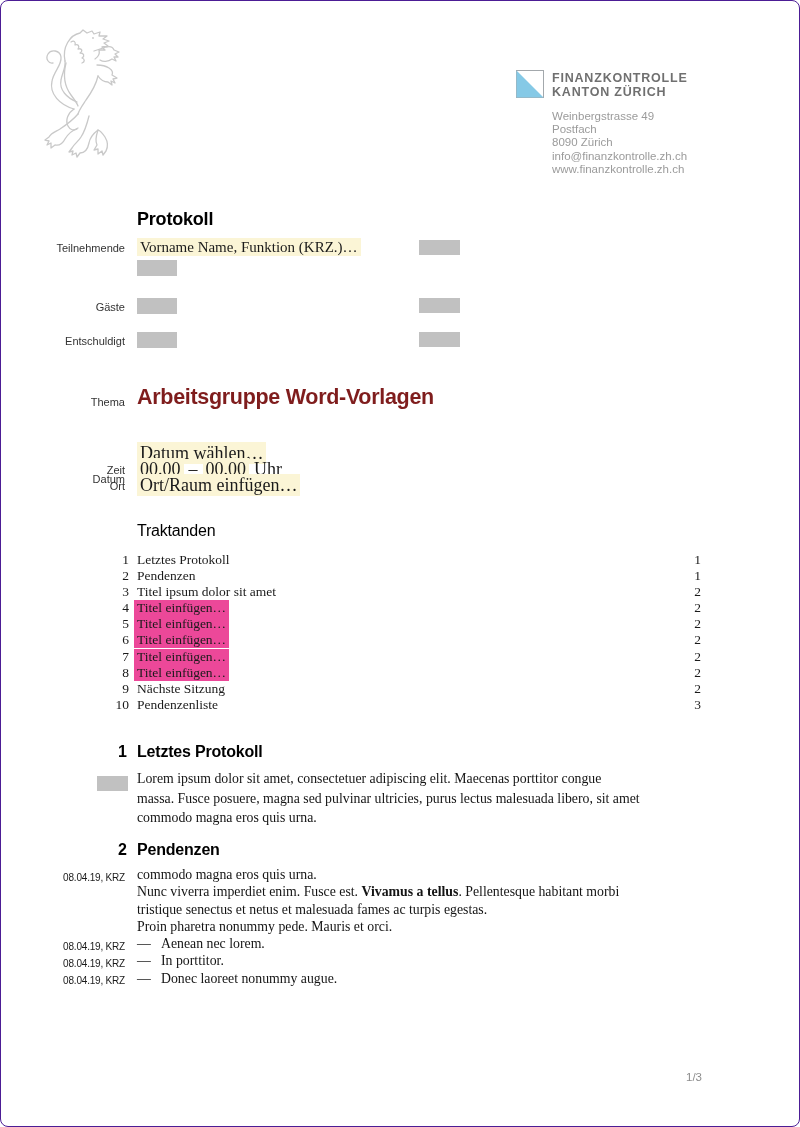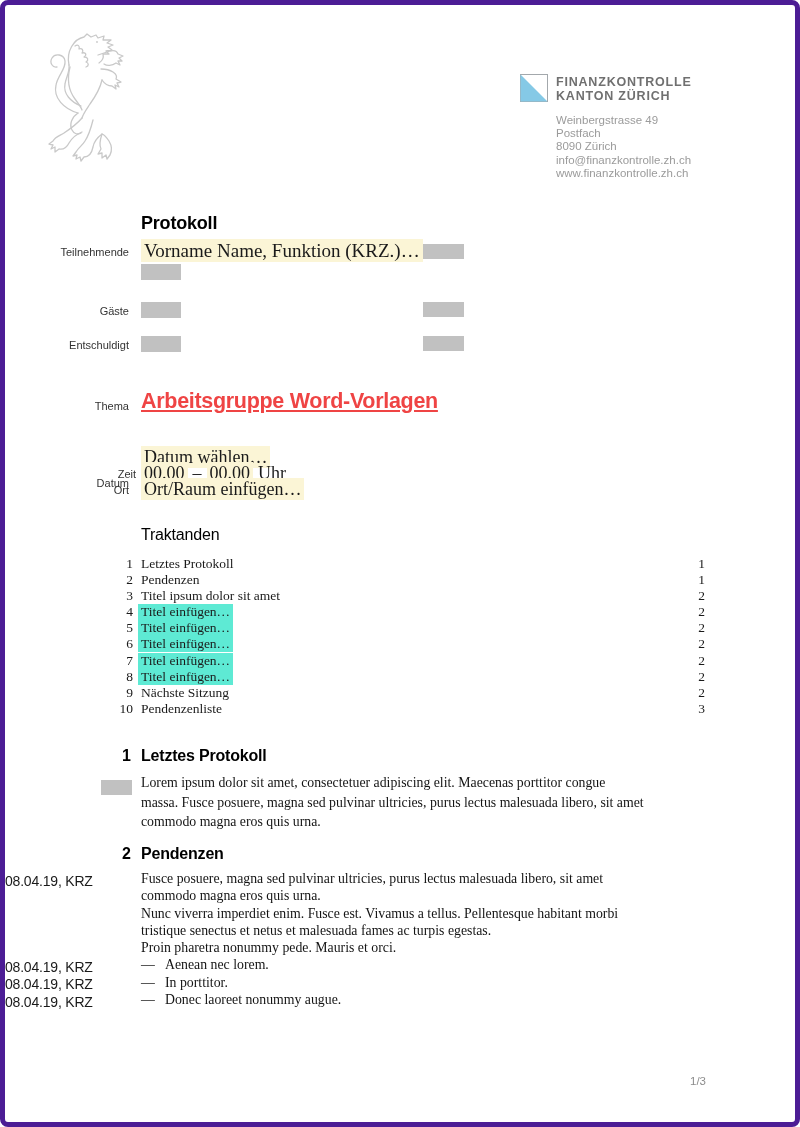--- a/index.html
+++ b/index.html
@@ -2,72 +2,72 @@
 <html><head>
 <meta charset="utf-8">
 <title>Protokoll</title>
 <style>
   html,body{margin:0;padding:0;background:#ffffff;}
   .page{
     position:relative;
     width:800px;height:1127px;
     box-sizing:border-box;
     background:#ffffff;
-    border:5px solid #4c1d95;
+    border:1px solid #4c1d95;
     border-radius:8px;
     overflow:hidden;
     font-family:"Liberation Sans", sans-serif;
     color:#111;
   }
   .serif{font-family:"Liberation Serif", serif;}
   .nowrap{white-space:nowrap;}
 
   
   .crest{position:absolute;left:36px;top:28px;}
   .flag{position:absolute;left:515px;top:69px;}
   .orgname{position:absolute;left:551px;top:70px;font-weight:bold;font-size:12.5px;
            line-height:14px;letter-spacing:0.8px;color:#707070;}
   .address{position:absolute;left:551px;top:109px;font-size:11.5px;line-height:13.2px;color:#9b9b9b;}
 
   
   .lbl{position:absolute;left:0;width:124px;text-align:right;font-size:11px;color:#333;}
 
   
   .h-protokoll{position:absolute;left:136px;top:208px;font-weight:bold;font-size:18px;letter-spacing:-0.2px;color:#000;}
-  .h-thema{position:absolute;left:136px;top:384px;font-weight:bold;font-size:21.5px;letter-spacing:-0.3px;color:#ef4444;text-decoration:underline;}
+  .h-thema{position:absolute;left:136px;top:384px;font-weight:bold;font-size:21.5px;letter-spacing:-0.3px;color:#7f1d1d;}
   .h-sub{position:absolute;font-weight:normal;font-size:16px;letter-spacing:-0.2px;color:#000;}
   .sec-no{position:absolute;left:100px;width:26px;text-align:right;font-weight:bold;font-size:16px;color:#000;}
   .sec-title{position:absolute;left:136px;font-weight:bold;font-size:16px;letter-spacing:-0.2px;color:#000;}
 
   
   .hl{background:#fbf5d6;padding:1px 3px;}
   .box{position:absolute;background:#c1c1c1;}
-  .val{position:absolute;left:136px;font-size:19px;line-height:18px;color:#1a1a1a;}
+  .val{position:absolute;left:136px;font-size:15px;line-height:18px;color:#1a1a1a;}
 
   
   .meta-val{position:absolute;left:136px;font-size:18px;line-height:16px;color:#1a1a1a;}
   .zeit-sep{margin:0 5px;}
   .zeit-suffix{margin-left:5px;}
 
   
   .toc{position:absolute;left:0;top:551px;width:720px;}
   .toc-row{position:relative;height:16.1px;font-size:13.5px;color:#1a1a1a;}
   .toc-no{position:absolute;left:102px;width:26px;text-align:right;}
   .toc-title{position:absolute;left:136px;}
   .toc-page{position:absolute;left:654px;width:46px;text-align:right;}
-  .toc-row.is-hl .toc-title{background:#5eead4;padding:0 3px;margin-left:-3px;}
+  .toc-row.is-hl .toc-title{background:#ec4899;padding:0 3px;margin-left:-3px;}
 
   
   .para1{position:absolute;left:136px;top:768px;font-size:13.8px;line-height:19.6px;color:#141414;}
   .sec2-content{position:absolute;left:0;top:865px;width:724px;}
   .entry{position:relative;padding-left:136px;font-size:13.8px;line-height:17.3px;color:#141414;}
-  .mlabel{position:absolute;left:0;top:2.5px;width:124px;
-          font-size:14px;letter-spacing:-0.2px;color:#1a1a1a;font-family:"Liberation Sans",sans-serif;}
+  .mlabel{position:absolute;left:0;top:2.5px;width:124px;text-align:right;
+          font-size:10px;letter-spacing:-0.2px;color:#1a1a1a;font-family:"Liberation Sans",sans-serif;}
   .dash{display:inline-block;width:24px;}
-  .b{font-weight:normal;}
+  .b{font-weight:bold;}
 
   .footer{position:absolute;left:655px;top:1070px;width:46px;text-align:right;font-size:11.5px;color:#8c8c8c;}
 </style>
 </head>
 <body>
 
 <div class="page">
 
   <div class="crest">
     <svg width="84" height="130" viewBox="0 0 84 130">
@@ -121,21 +121,21 @@
   <div class="lbl" style="top:334px;">Entschuldigt</div>
   <div class="box" style="left:136px;top:331px;width:40px;height:16px;"></div>
   <div class="box" style="left:418px;top:331px;width:41px;height:15px;"></div>
 
   <div class="lbl" style="top:395px;">Thema</div>
   <div class="h-thema nowrap">Arbeitsgruppe Word-Vorlagen</div>
 
   <div class="lbl" style="top:447px;margin-top:25px;">Datum</div>
   <div class="meta-val serif nowrap" style="top:444px;"><span class="hl">Datum wählen…</span></div>
 
-  <div class="lbl" style="top:463px;padding-left:7px;">Zeit</div>
+  <div class="lbl" style="top:463px;">Zeit</div>
   <div class="meta-val serif nowrap" style="top:460px;"><span class="hl">00.00</span><span class="zeit-sep">–</span><span class="hl">00.00</span><span class="zeit-suffix">Uhr</span></div>
 
   <div class="lbl" style="top:479px;">Ort</div>
   <div class="meta-val serif nowrap" style="top:476px;"><span class="hl">Ort/Raum einfügen…</span></div>
 
   <div class="h-sub" style="left:136px;top:521px;">Traktanden</div>
   <div class="toc serif">
     <div class="toc-row">
         <span class="toc-no">1</span>
         <span class="toc-title">Letztes Protokoll</span>
@@ -196,21 +196,20 @@
     <div class="nowrap">massa. Fusce posuere, magna sed pulvinar ultricies, purus lectus malesuada libero, sit amet</div>
     <div class="nowrap">commodo magna eros quis urna.</div>
   </div>
 
   <div class="sec-no" style="top:840px;">2</div>
   <div class="sec-title" style="top:840px;">Pendenzen</div>
 
   <div class="sec2-content">
     <div class="entry serif">
       <span class="mlabel">08.04.19, KRZ</span>
-      <div class="nowrap">Fusce posuere, magna sed pulvinar ultricies, purus lectus malesuada libero, sit amet</div>
       <div class="nowrap">commodo magna eros quis urna.</div>
     </div>
     <div class="entry serif">
       <div class="nowrap"><span>Nunc viverra imperdiet enim. Fusce est. </span><span class="b">Vivamus a tellus</span><span>. Pellentesque habitant morbi</span></div>
       <div class="nowrap">tristique senectus et netus et malesuada fames ac turpis egestas.</div>
     </div>
     <div class="entry serif">
       <div class="nowrap">Proin pharetra nonummy pede. Mauris et orci.</div>
     </div>
     <div class="entry serif">

